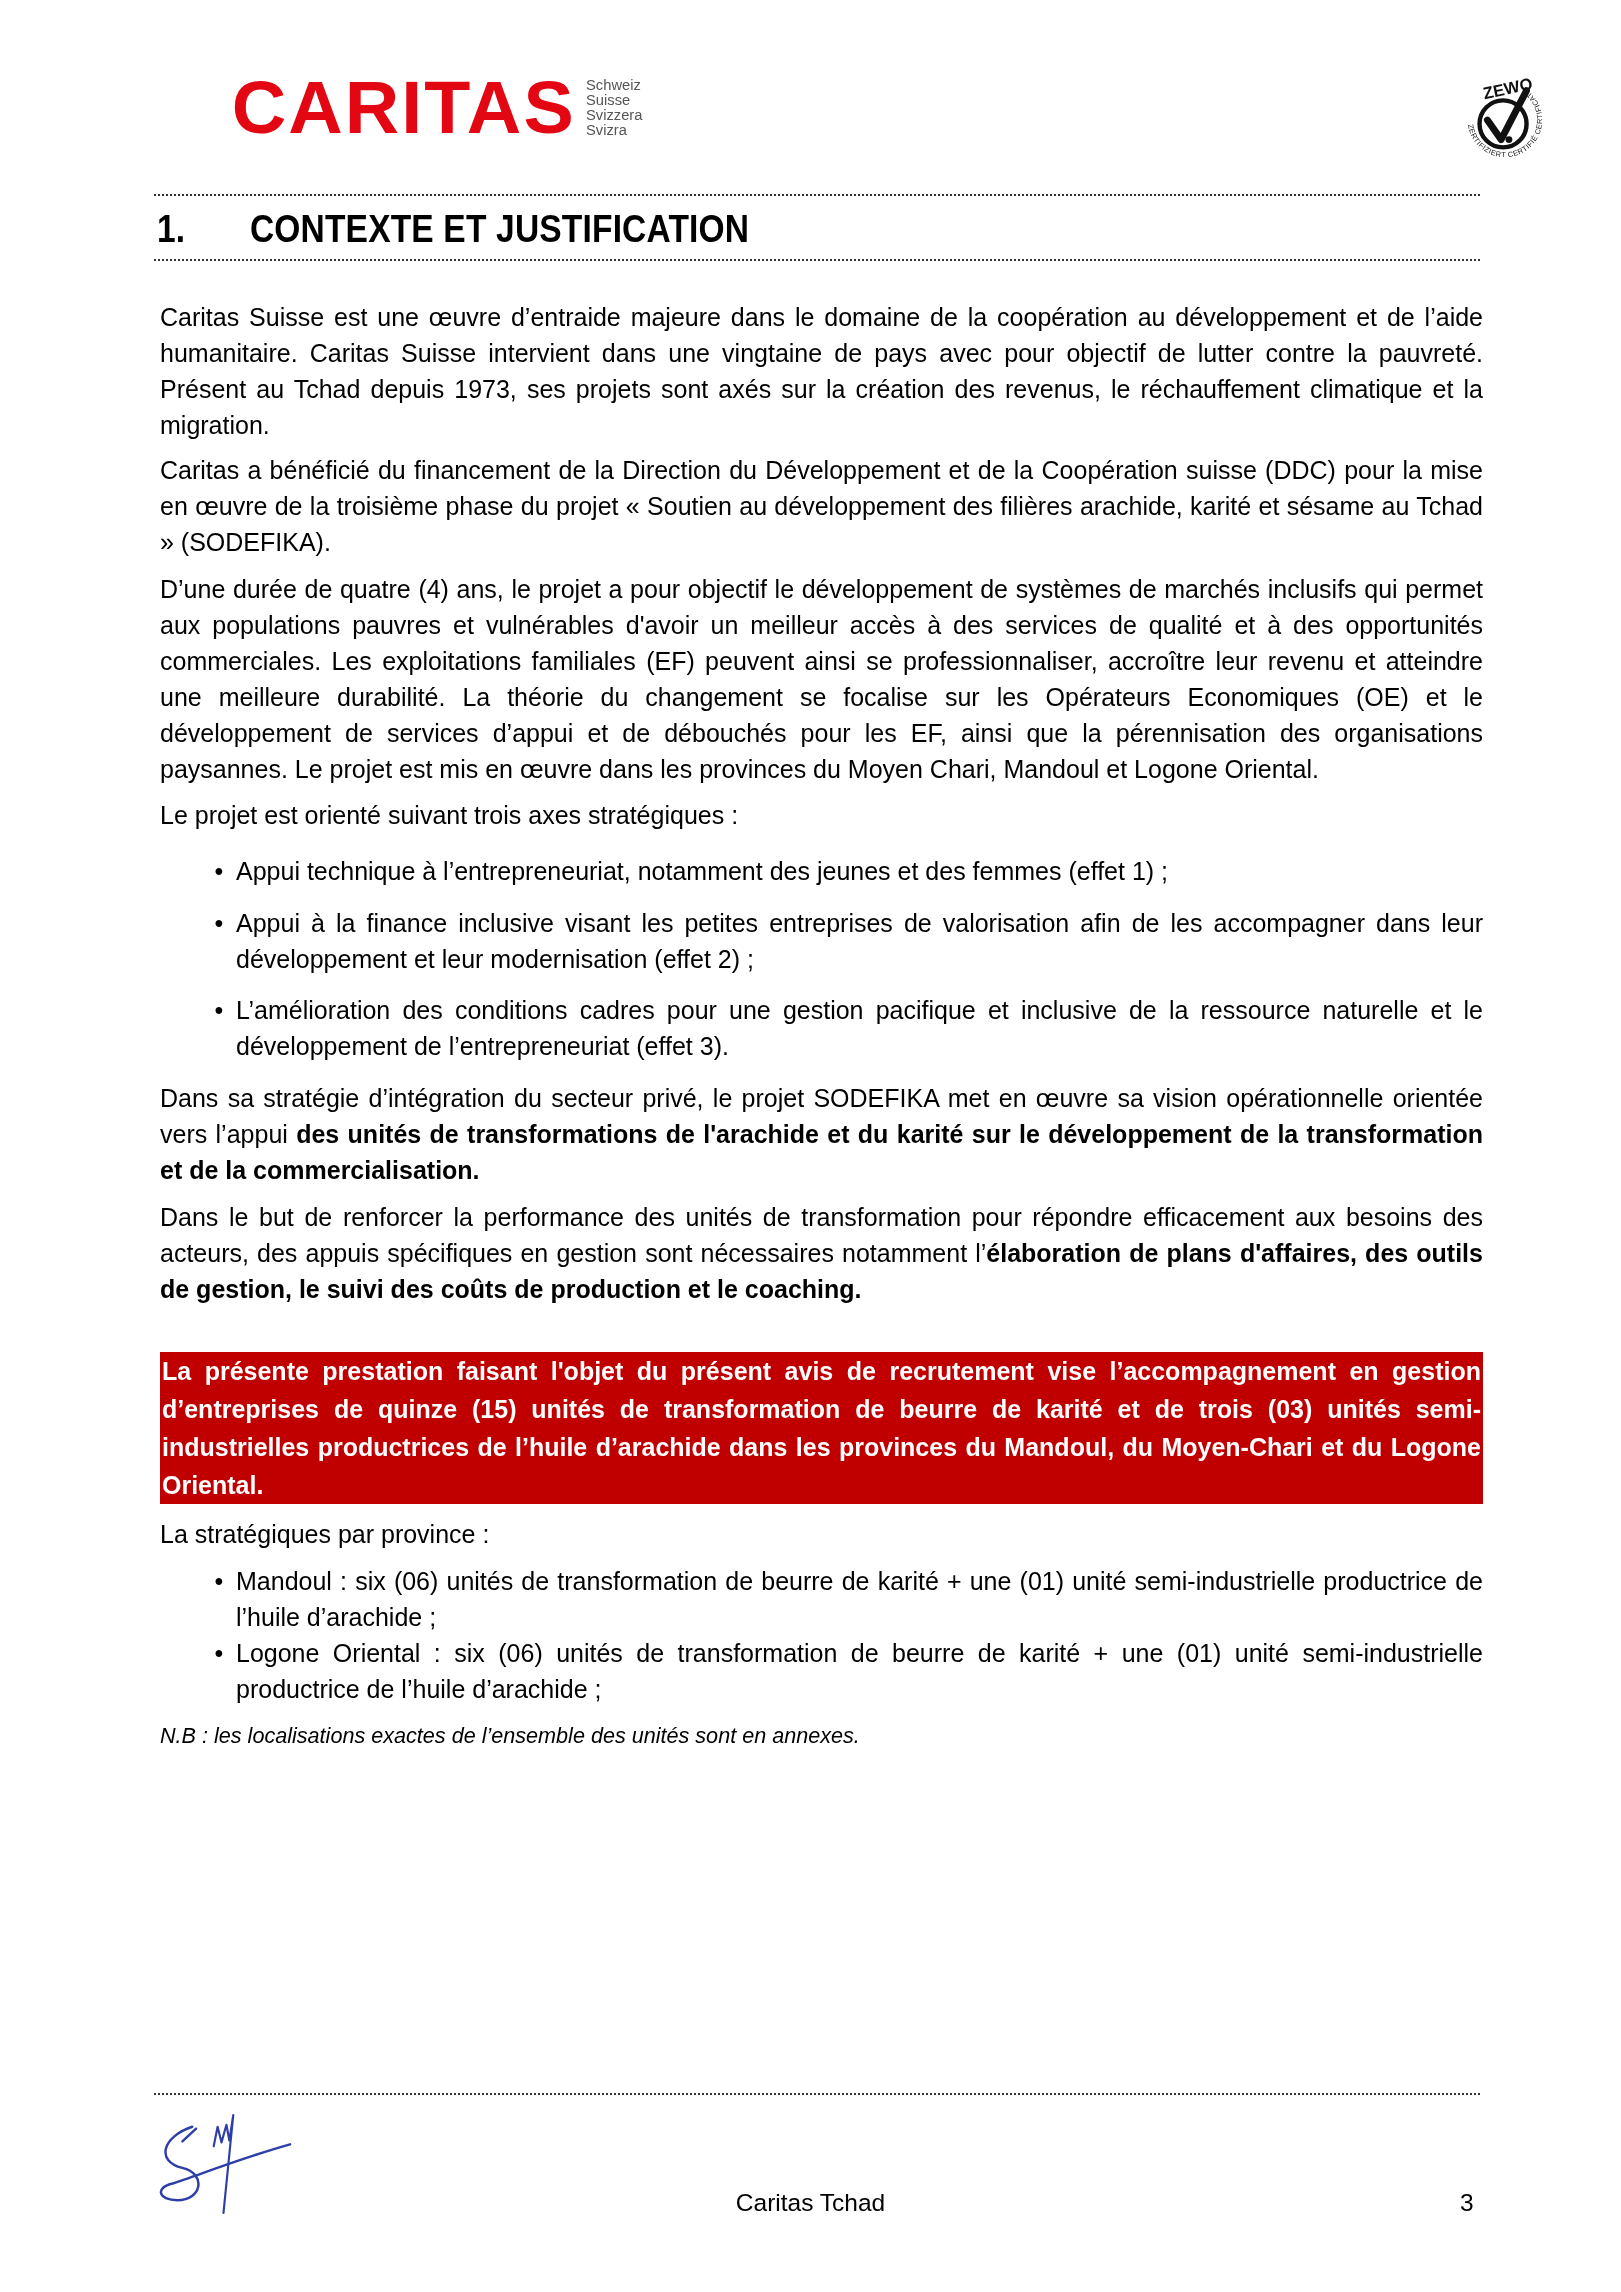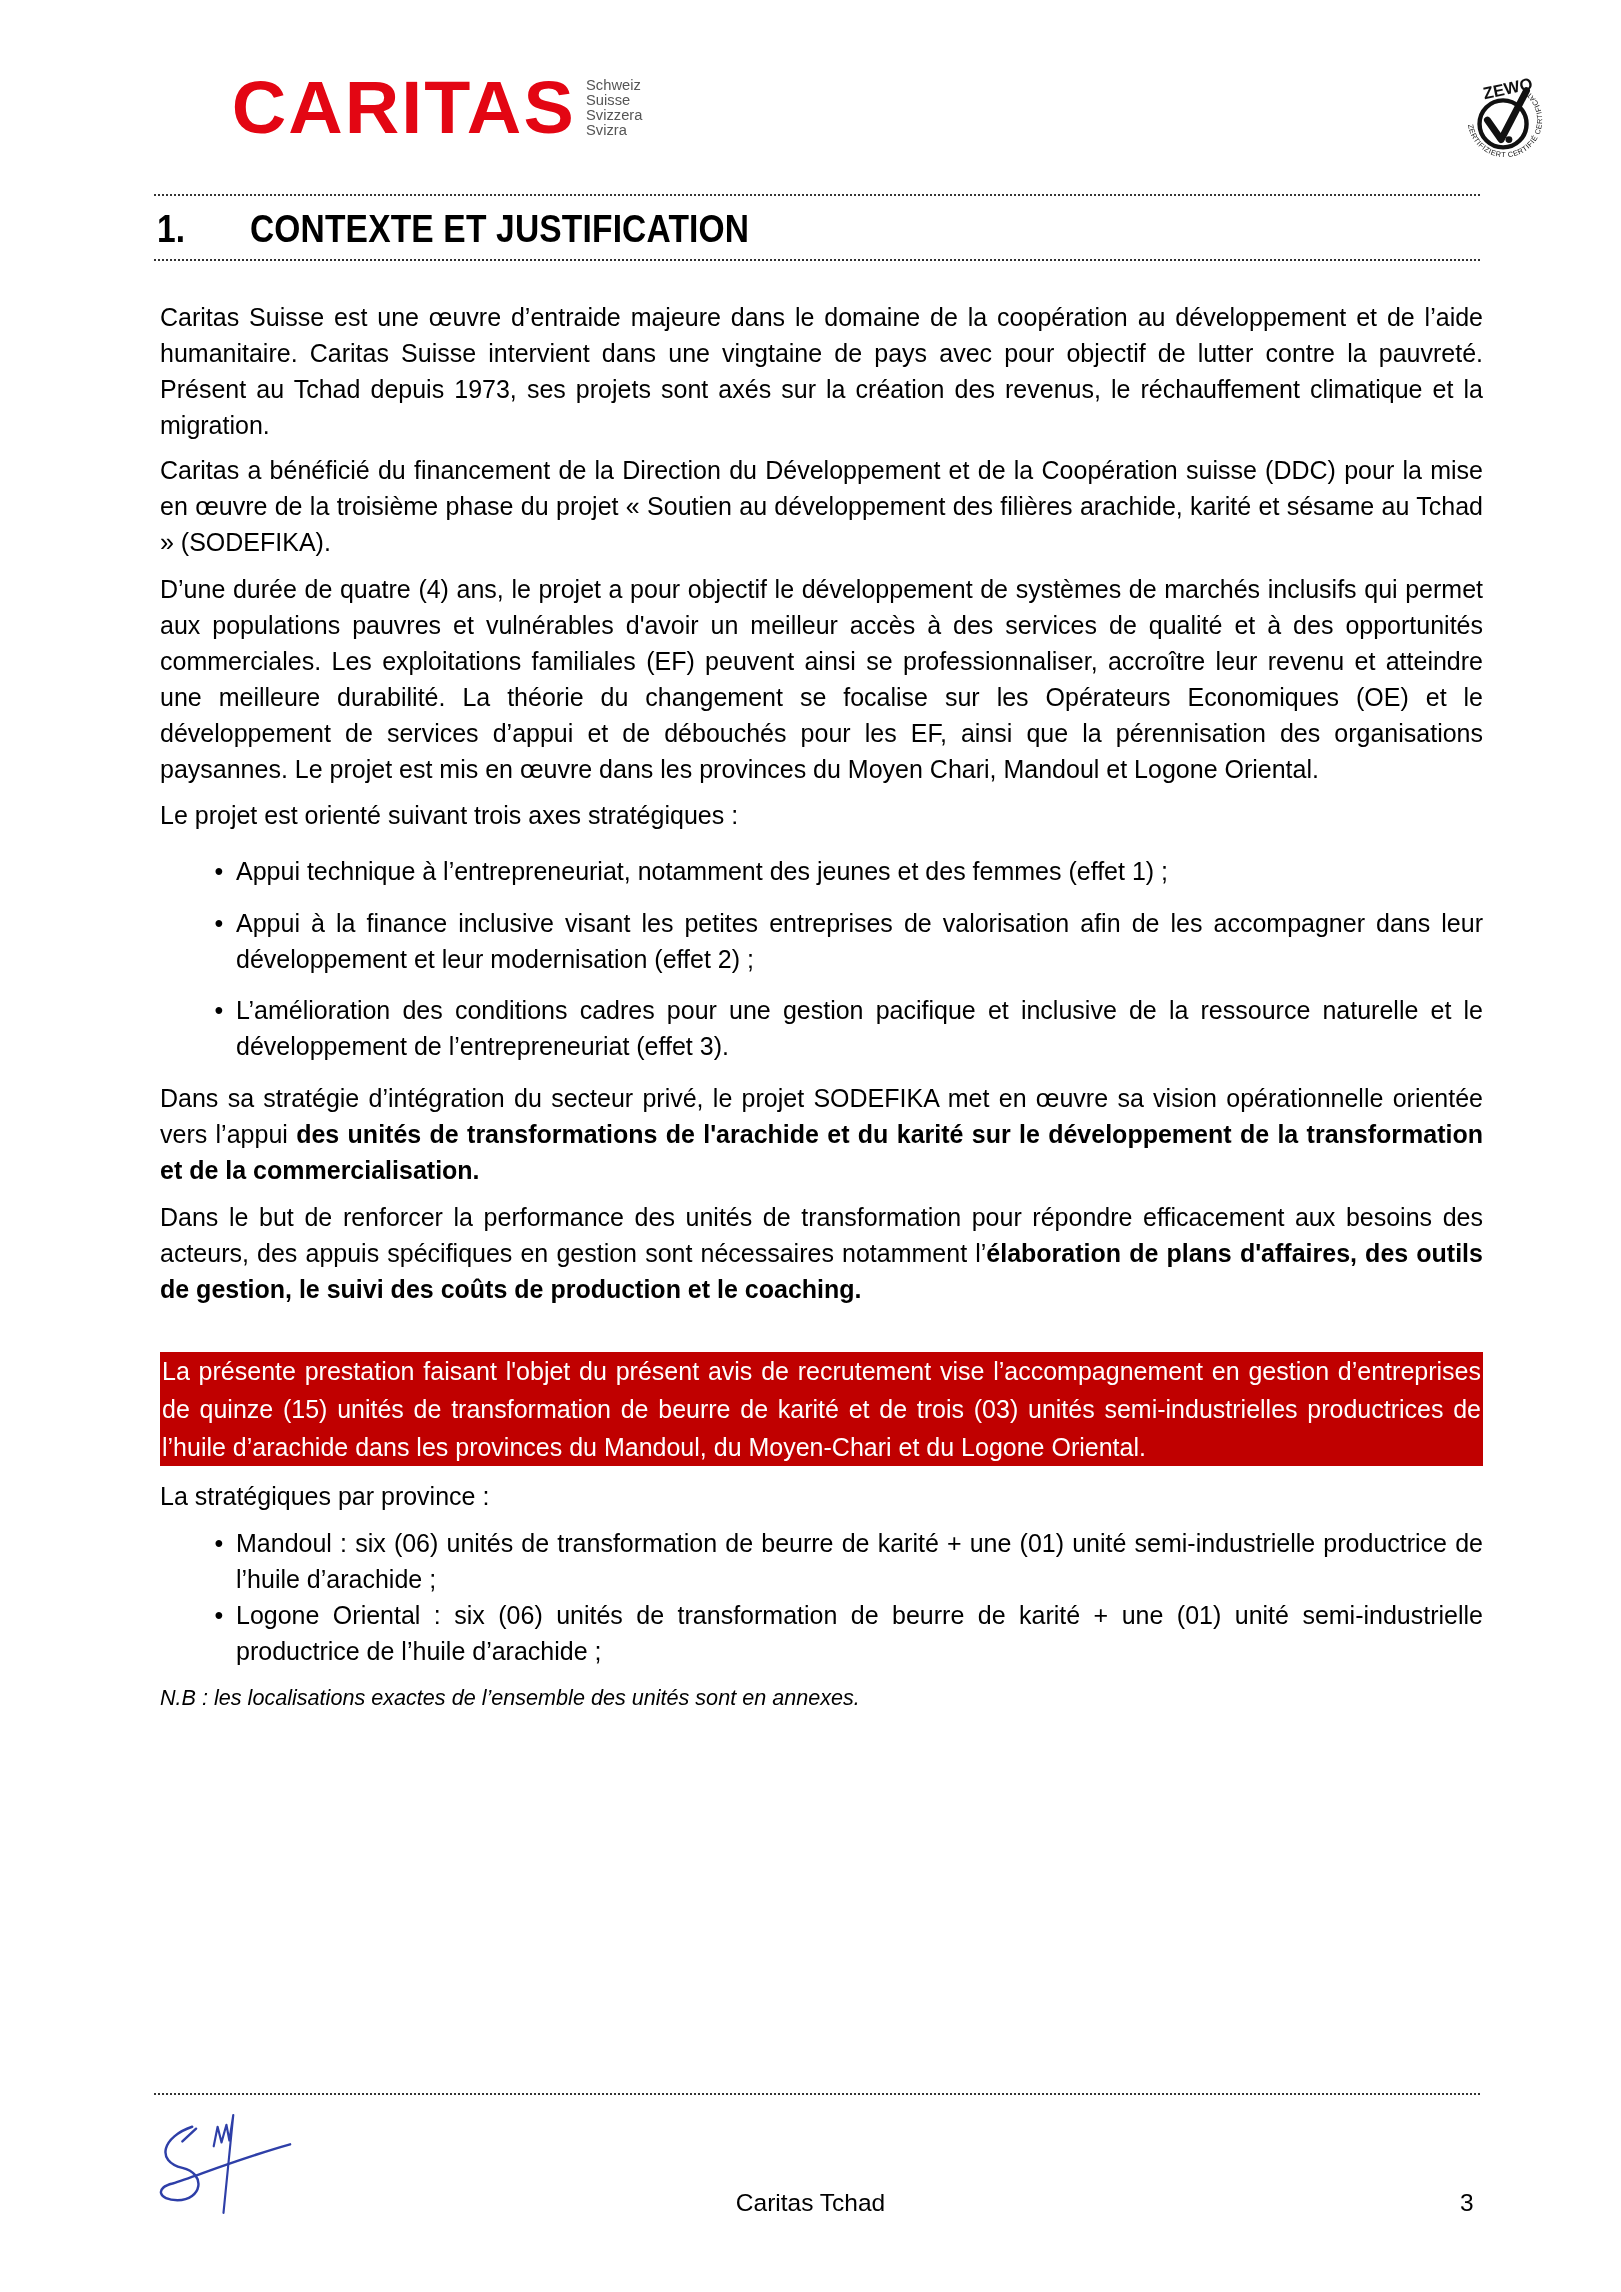--- a/index.html
+++ b/index.html
@@ -22,21 +22,21 @@
 
   .content { left:160px; top:299px; width:1323px; font-size:25px; line-height:36px; }
   .content p { margin:0 0 10.8px 0; text-align:justify; }
   .content p.first { margin-bottom:8.8px; }
   .content ul { margin:0 0 10.8px 0; padding:0; list-style:none; }
   .content li { position:relative; padding-left:76px; text-indent:-21.6px; text-align:justify; }
   .content li .dot { display:inline-block; width:21.6px; text-indent:0; }
   .content ul.first-list { margin-top:19.6px; margin-bottom:15.7px; }
   .content ul.first-list li { margin-bottom:15.7px; }
   .content ul.first-list li:last-child { margin-bottom:0; }
-  .red-box { background:#c00000; color:#fff; font-weight:normal; margin:45px 0 11.8px 0;
+  .red-box { background:#c00000; color:#fff; font-weight:bold; margin:45px 0 11.8px 0;
              padding:0 2px; text-align:justify; line-height:38px; }
   .red-box span { display:block; }
   .nb { font-style:italic; font-size:21.6px; margin-top:3.9px; }
 
   
   .sig { left:153px; top:2107px; width:186px; height:108px; }
   .footer-center { left:0; width:1621px; top:2189px; text-align:center; font-size:24.5px; }
   .footer-page { left:1460px; top:2189px; font-size:24.5px; }
 </style>
 </head>

